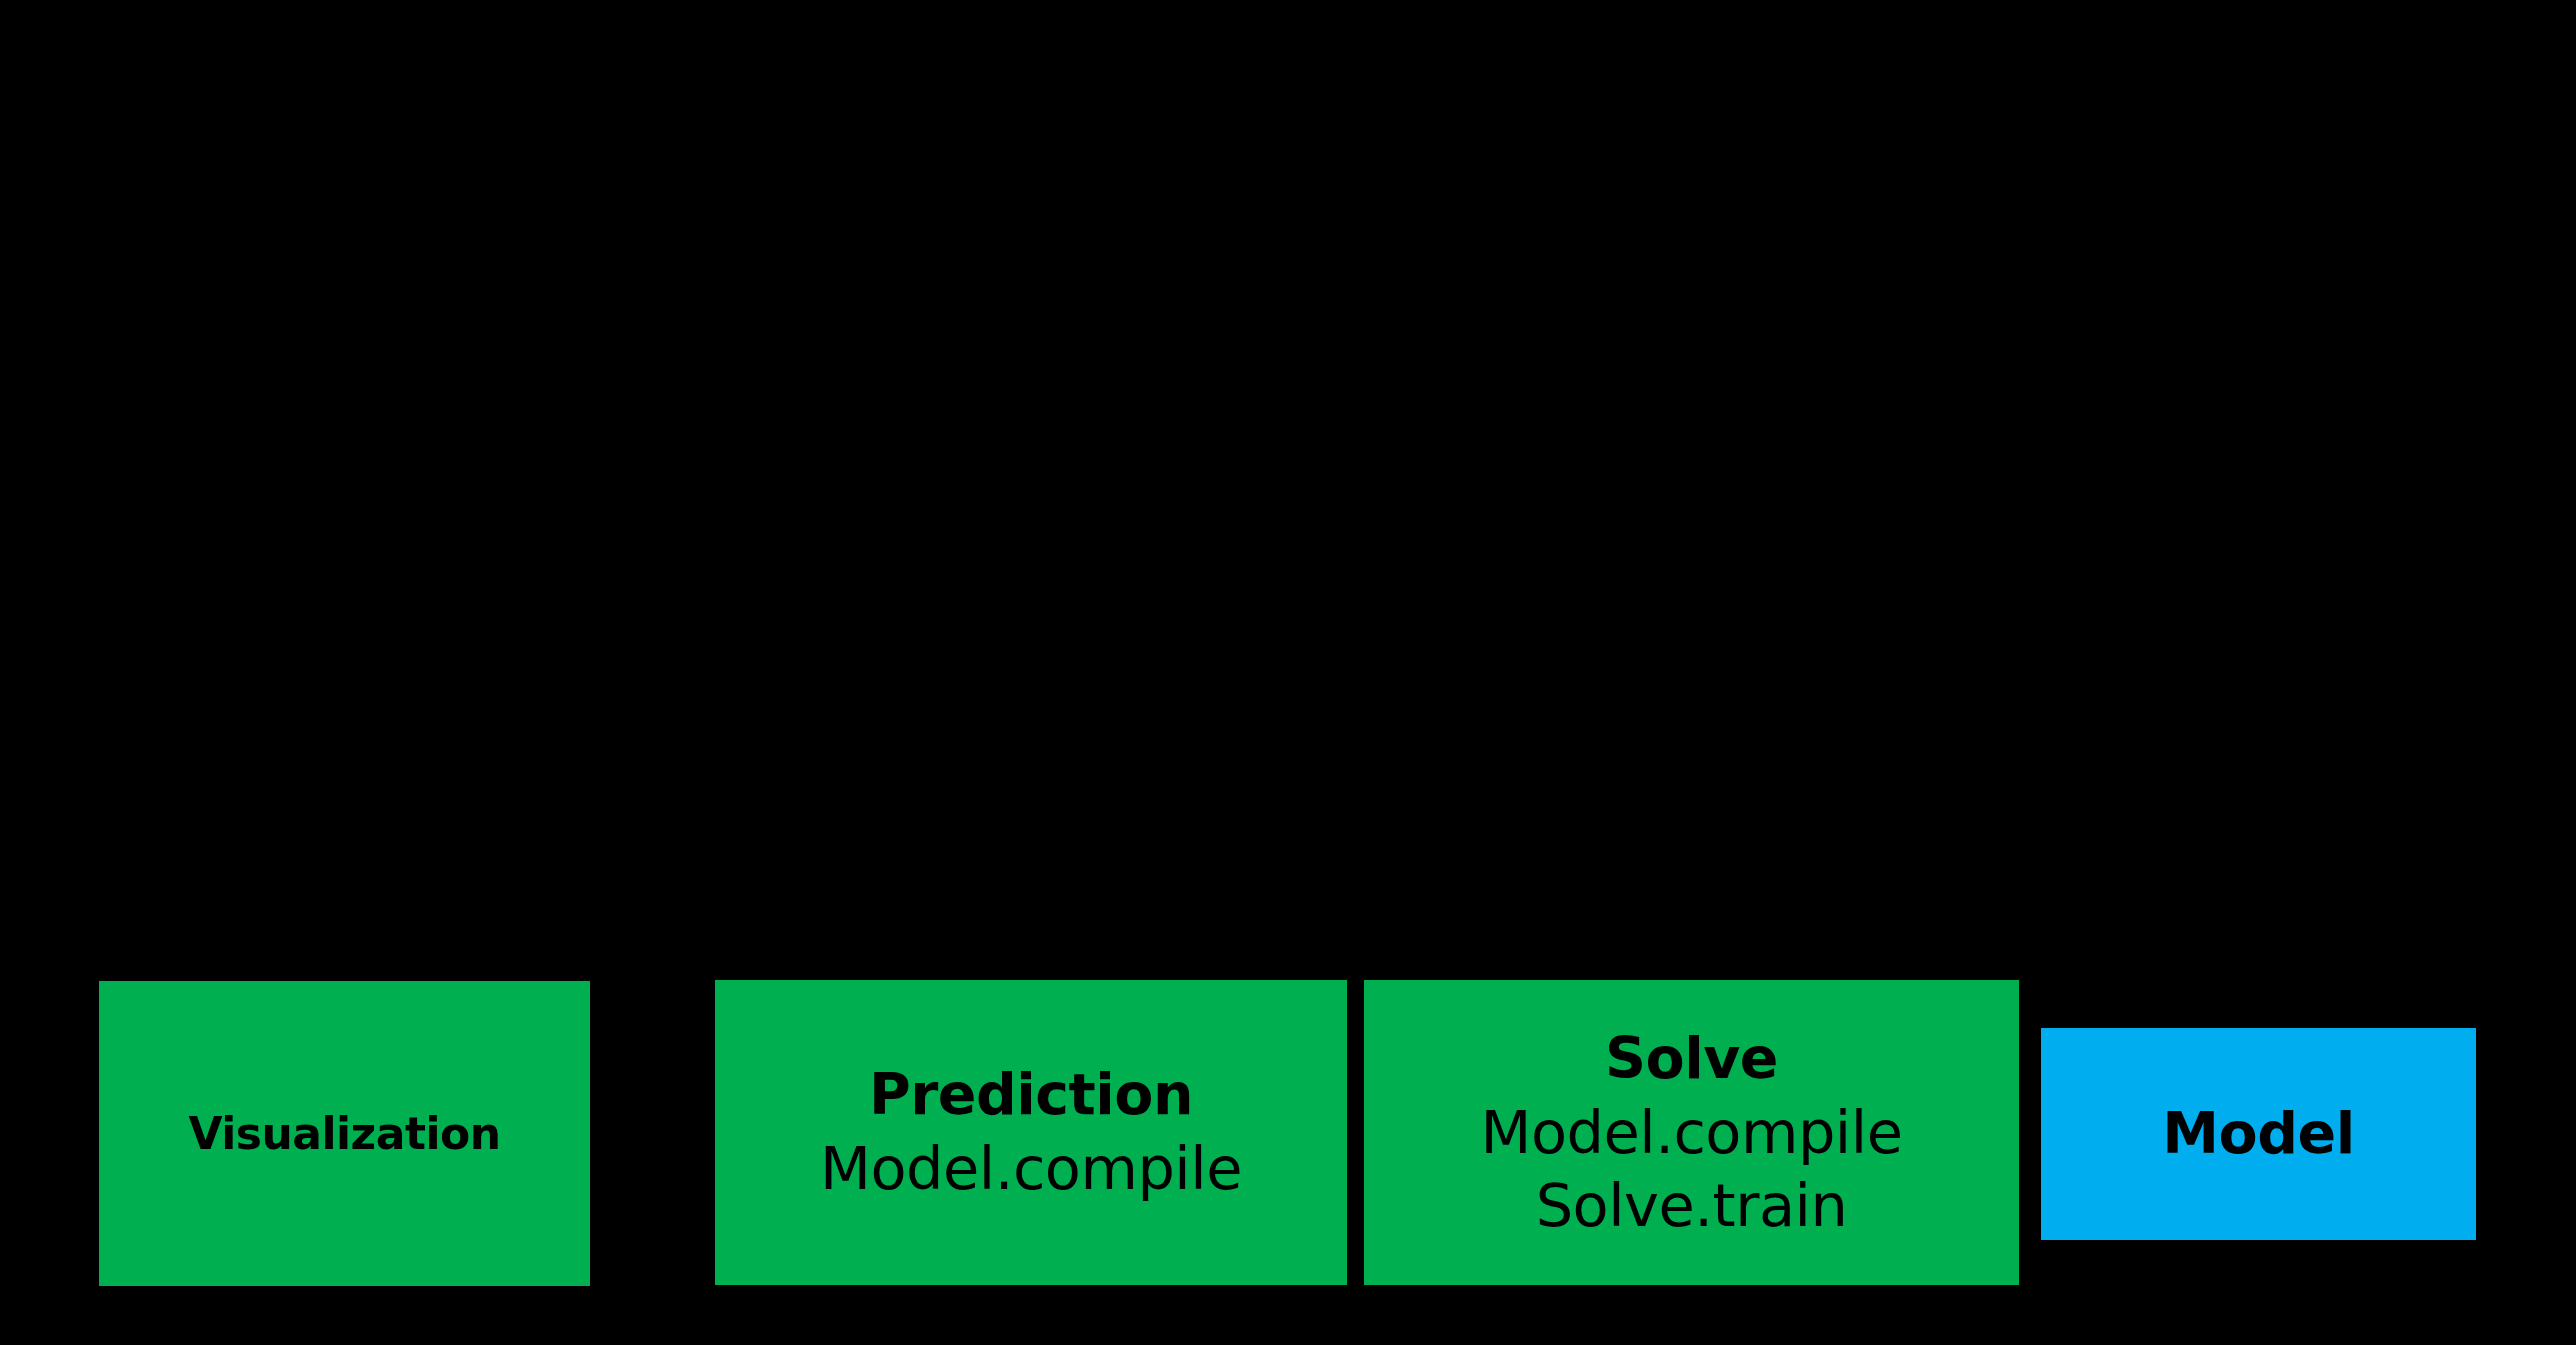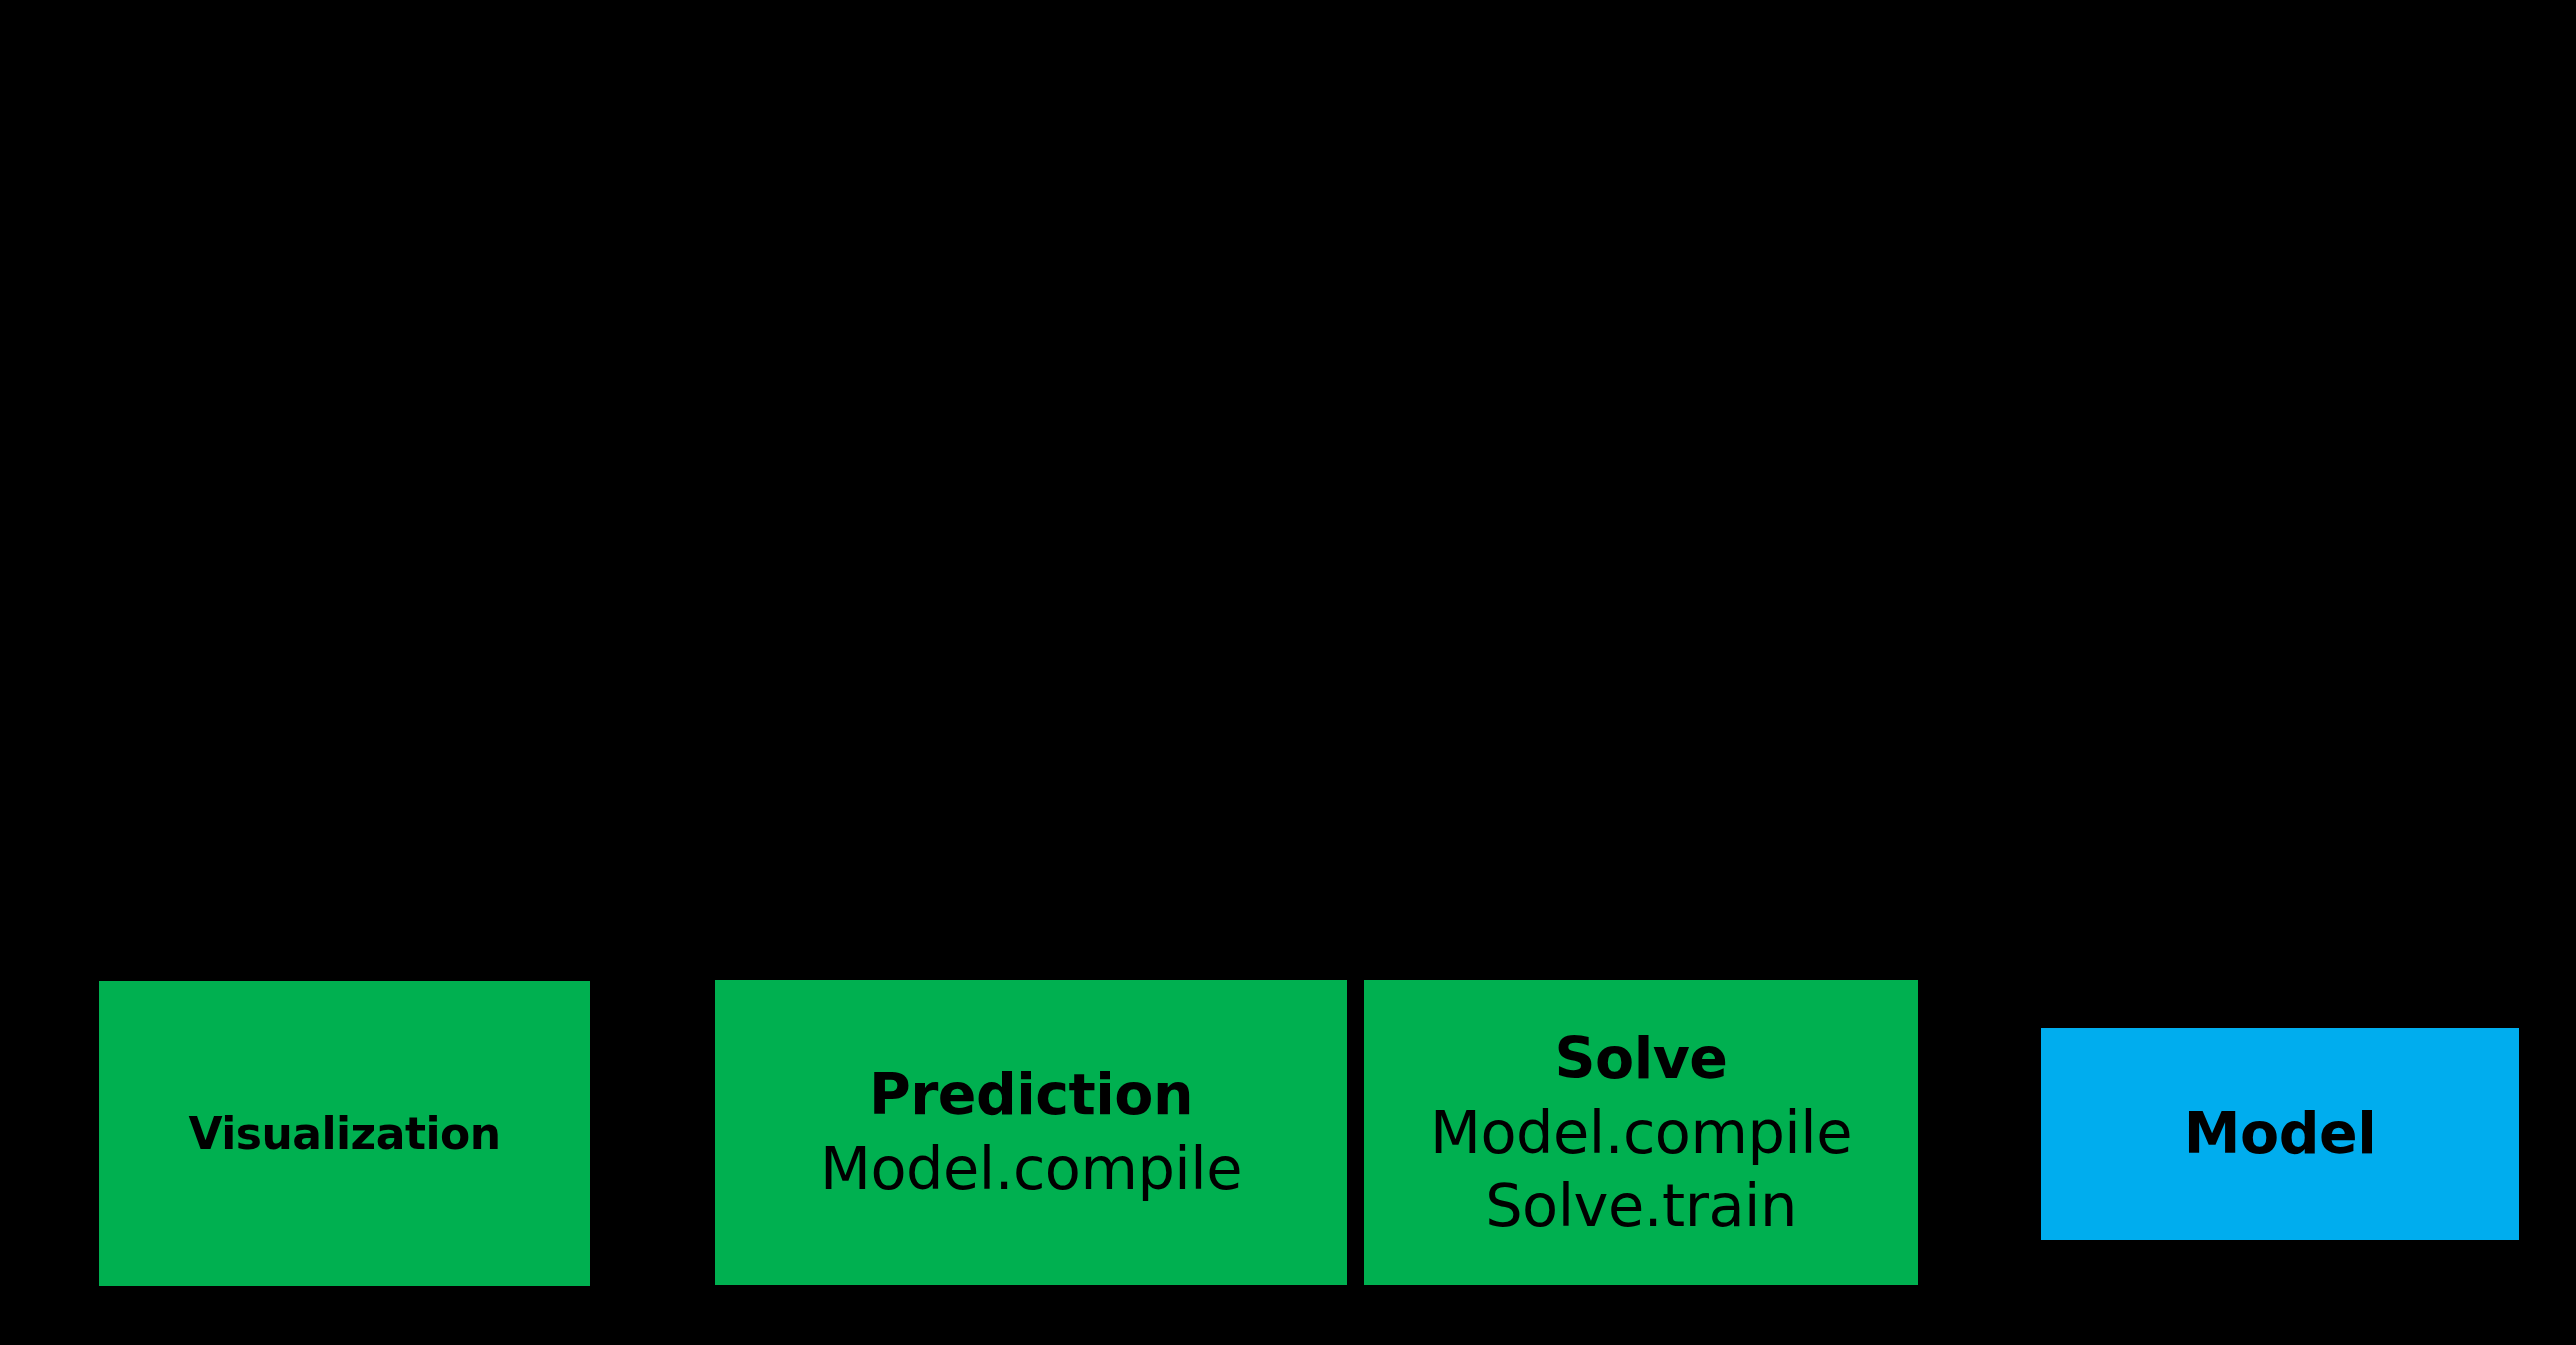--- a/index.html
+++ b/index.html
@@ -56,25 +56,25 @@
   
   #node-visualization {
     left: 99px;  top: 981px;  width: 491px;  height: 305px;
     background: #00B050;
   }
   #node-prediction {
     left: 715px;  top: 980px;  width: 632px;  height: 305px;
     background: #00B050;
   }
   #node-solve {
-    left: 1364px; top: 980px;  width: 554px;  height: 305px;
+    left: 1364px; top: 980px;  width: 655px;  height: 305px;
     background: #00B050;
   }
   #node-model {
-    left: 2041px; top: 1028px;  width: 478px;  height: 212px;
+    left: 2041px; top: 1028px;  width: 435px;  height: 212px;
     background: #00ADEE;
     gap: 20px;
   }
 
   
   #node-visualization .title { font-size: 44px; }
 </style>
 </head>
 <body>
 

